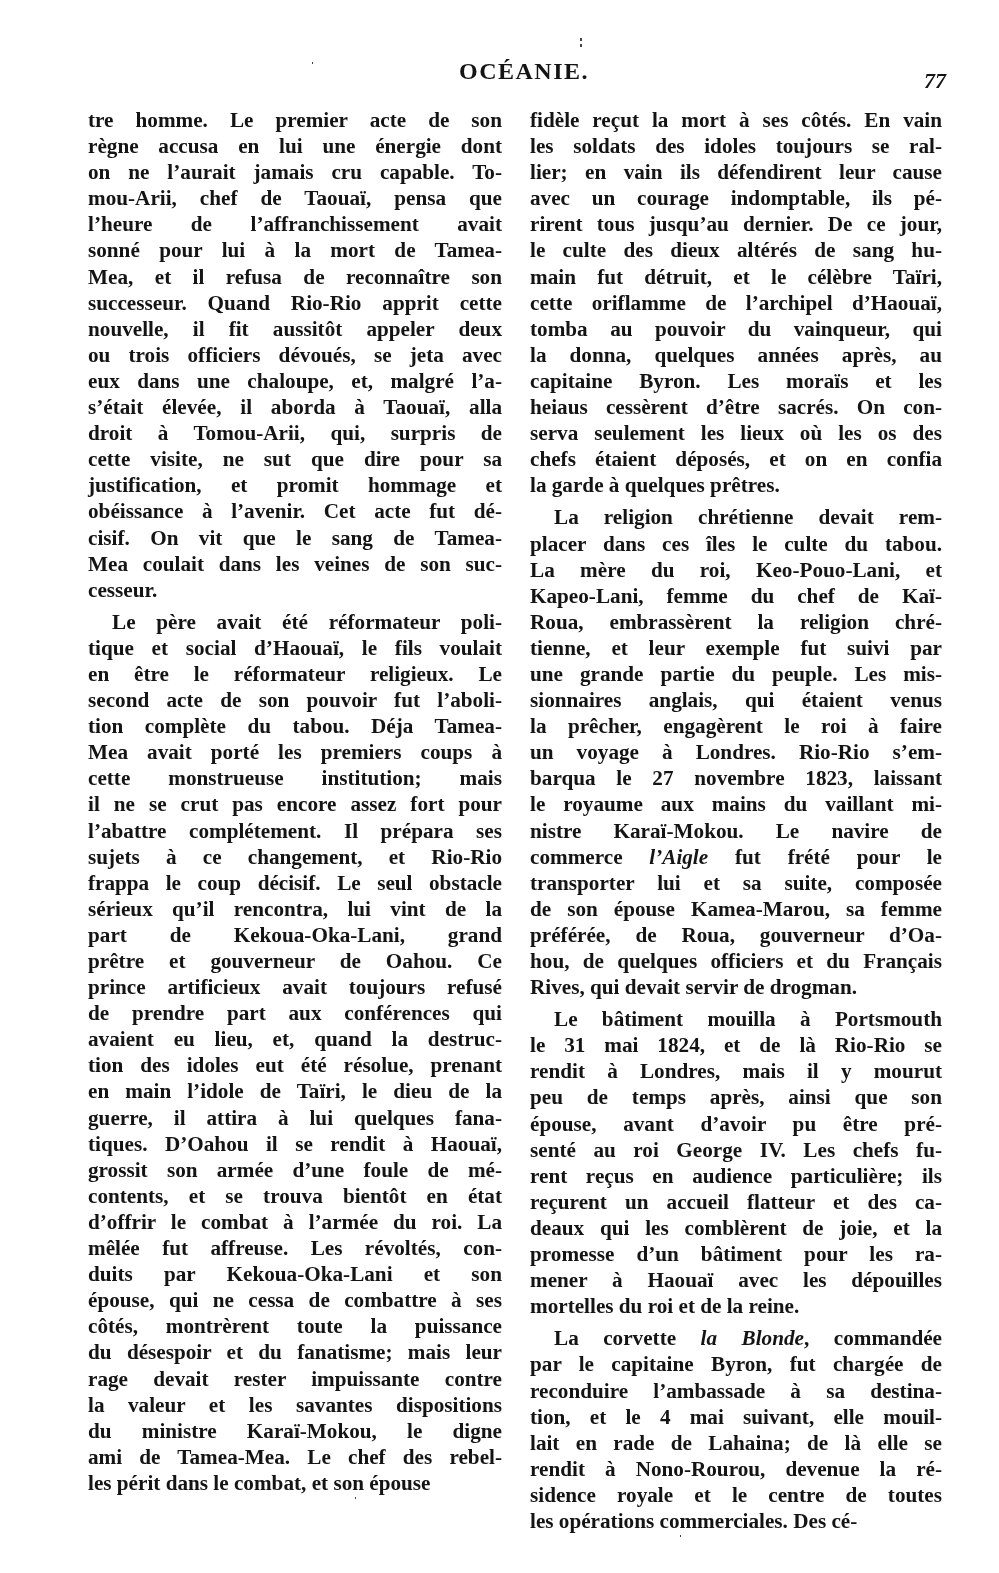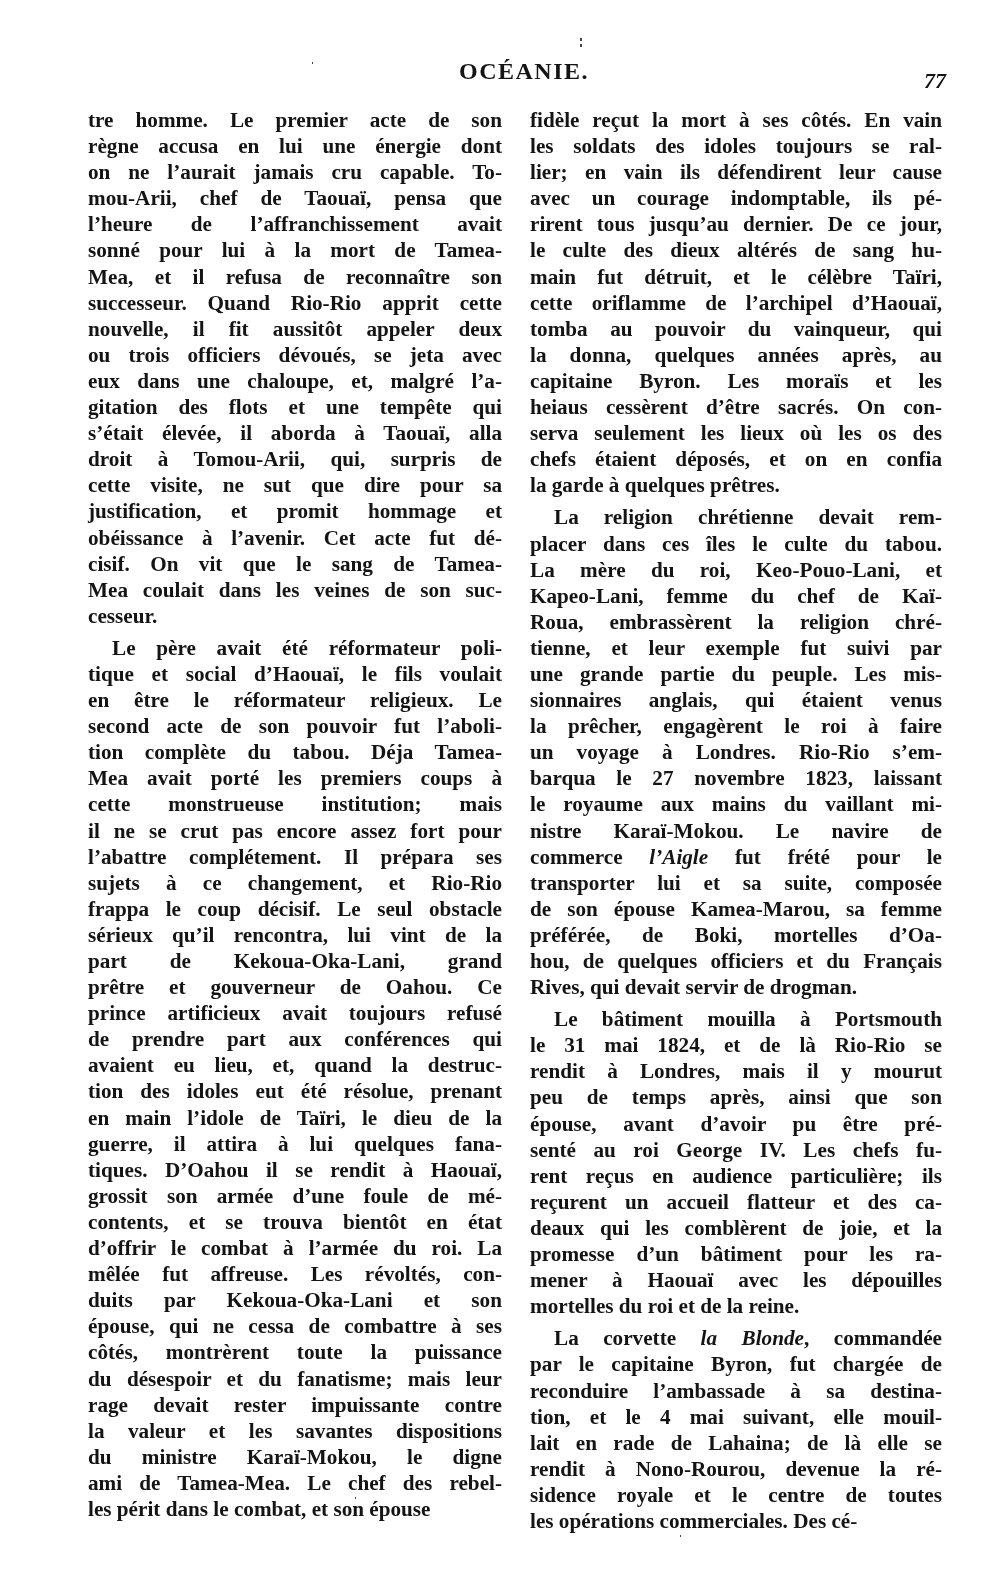--- a/index.html
+++ b/index.html
@@ -33,21 +33,20 @@
       <span class="line">règne accusa en lui une énergie dont</span>
       <span class="line">on ne l’aurait jamais cru capable. To-</span>
       <span class="line">mou-Arii, chef de Taouaï, pensa que</span>
       <span class="line">l’heure de l’affranchissement avait</span>
       <span class="line">sonné pour lui à la mort de Tamea-</span>
       <span class="line">Mea, et il refusa de reconnaître son</span>
       <span class="line">successeur. Quand Rio-Rio apprit cette</span>
       <span class="line">nouvelle, il fit aussitôt appeler deux</span>
       <span class="line">ou trois officiers dévoués, se jeta avec</span>
       <span class="line">eux dans une chaloupe, et, malgré l’a-</span>
-      <span class="line">gitation des flots et une tempête qui</span>
       <span class="line">s’était élevée, il aborda à Taouaï, alla</span>
       <span class="line">droit à Tomou-Arii, qui, surpris de</span>
       <span class="line">cette visite, ne sut que dire pour sa</span>
       <span class="line">justification, et promit hommage et</span>
       <span class="line">obéissance à l’avenir. Cet acte fut dé-</span>
       <span class="line">cisif. On vit que le sang de Tamea-</span>
       <span class="line">Mea coulait dans les veines de son suc-</span>
       <span class="line last">cesseur.</span>
     </div>
     <div class="para-gap"></div>
@@ -117,21 +116,21 @@
       <span class="line">une grande partie du peuple. Les mis-</span>
       <span class="line">sionnaires anglais, qui étaient venus</span>
       <span class="line">la prêcher, engagèrent le roi à faire</span>
       <span class="line">un voyage à Londres. Rio-Rio s’em-</span>
       <span class="line">barqua le 27 novembre 1823, laissant</span>
       <span class="line">le royaume aux mains du vaillant mi-</span>
       <span class="line">nistre Karaï-Mokou. Le navire de</span>
       <span class="line">commerce <em>l’Aigle</em> fut frété pour le</span>
       <span class="line">transporter lui et sa suite, composée</span>
       <span class="line">de son épouse Kamea-Marou, sa femme</span>
-      <span class="line">préférée, de Boki, mortelles d’Oa-</span>
+      <span class="line">préférée, de Roua, gouverneur d’Oa-</span>
       <span class="line">hou, de quelques officiers et du Français</span>
       <span class="line last">Rives, qui devait servir de drogman.</span>
     </div>
     <div class="para-gap"></div>
     <div>
       <span class="line indent">Le bâtiment mouilla à Portsmouth</span>
       <span class="line">le 31 mai 1824, et de là Rio-Rio se</span>
       <span class="line">rendit à Londres, mais il y mourut</span>
       <span class="line">peu de temps après, ainsi que son</span>
       <span class="line">épouse, avant d’avoir pu être pré-</span>

